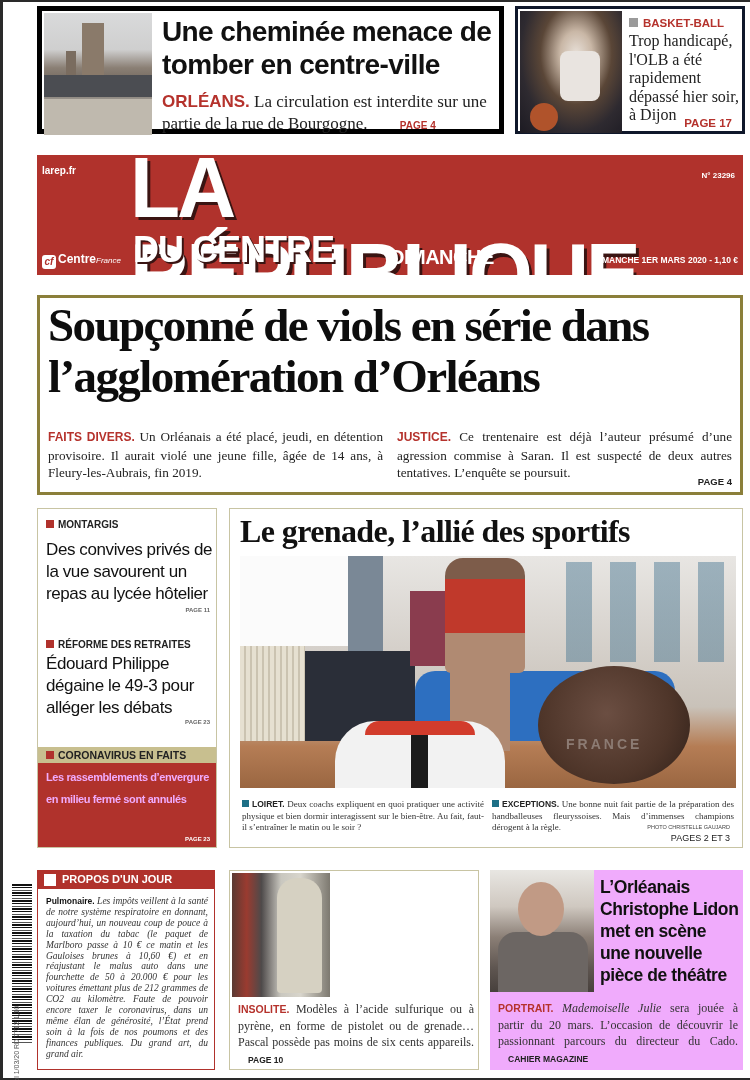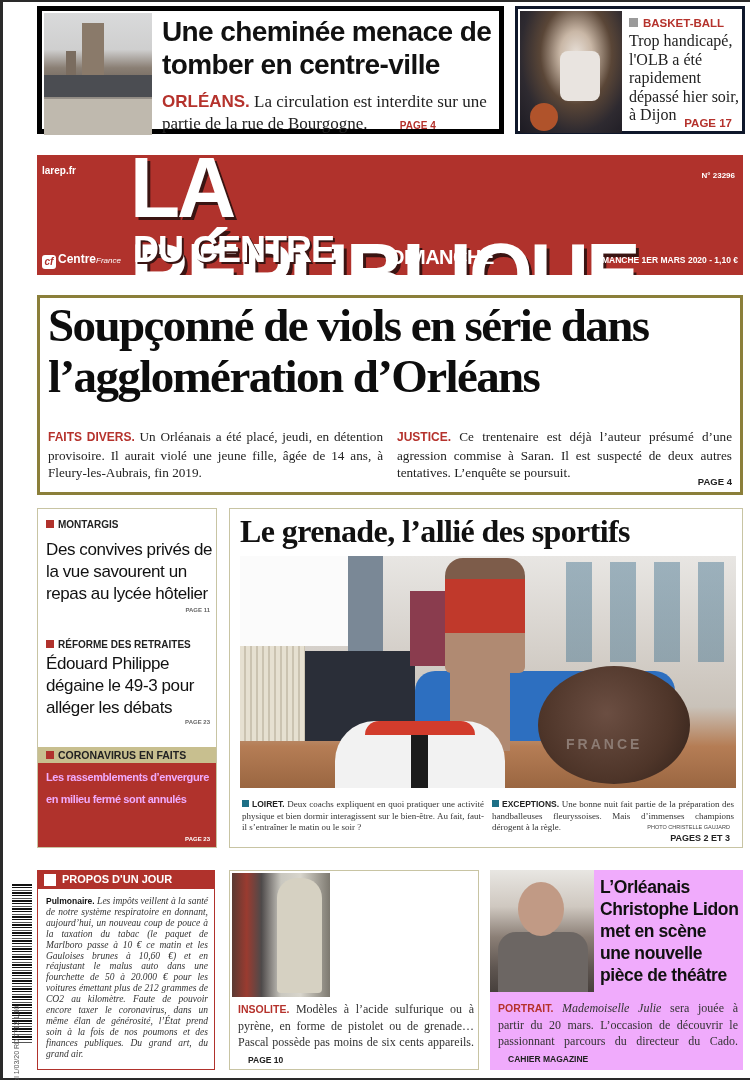--- a/index.html
+++ b/index.html
@@ -85,21 +85,21 @@
   .feature .photo .frames { position:absolute; right: 8px; top: 6px; width: 170px; height: 100px;
     background: repeating-linear-gradient(90deg, transparent 0 8px, rgba(60,110,140,.55) 8px 34px, transparent 34px 44px); opacity: .8; }
   .feature .photo .ball { position:absolute; left: 298px; top: 110px; width: 152px; height: 118px; border-radius: 50%; background: radial-gradient(circle at 45% 40%, #6b4e42 0%, #4e3529 60%, #2e1f18 100%); }
   .feature .photo .ball span { position:absolute; left: 28px; top: 70px; font-family: "Liberation Sans", sans-serif; font-weight: bold; font-size: 14px; color: #8c7b73; letter-spacing: 3px; }
   .feature .cap { position: absolute; top: 290px; width: 242px; font-size: 9px; line-height: 11.5px; color: #333; text-align: justify; }
   .feature .cap .k { font-family: "Liberation Sans", sans-serif; font-weight: bold; font-size: 8.5px; color: #222; }
   .feature .cap .sq { display:inline-block; width: 7px; height: 7px; background: #1d6f86; margin-right: 3px; }
   .feature .c1 { left: 12px; }
   .feature .c2 { left: 262px; }
   .feature .credit { position: absolute; right: 12px; top: 315px; font-family: "Liberation Sans", sans-serif; font-size: 5.5px; color: #444; }
-  .feature .pages { position: absolute; right: 12px; top: 324px; font-family: "Liberation Sans", sans-serif; font-weight: bold; font-size: 9px; color: #222; text-align: right; }
+  .feature .pages { position: absolute; right: 12px; top: 324px; font-family: "Liberation Sans", sans-serif; font-weight: normal; font-size: 9px; color: #222; text-align: right; }
 
   
   .barcode { left: 8px; top: 880px; width: 26px; height: 190px; }
   .barcode .bars { position: absolute; left: 4px; top: 4px; width: 20px; height: 160px;
     background: repeating-linear-gradient(180deg, #111 0 2px, #fff 2px 3px, #111 3px 4px, #fff 4px 6px, #555 6px 7px, #fff 7px 8px); }
   .barcode .label { position: absolute; left: -52px; top: 160px; width: 120px; transform: rotate(-90deg); font-family: "Liberation Sans", sans-serif; font-size: 7px; color: #555; white-space: nowrap; }
 
   .propos { left: 37px; top: 870px; width: 178px; height: 200px; border: 1px solid #b0322c; }
   .propos .hdr { position: absolute; left: 0; top: 0; width: 176px; height: 18px; background: #b0322c; }
   .propos .hdr .sq { position:absolute; left: 6px; top: 3px; width: 12px; height: 12px; background: #fff; }

